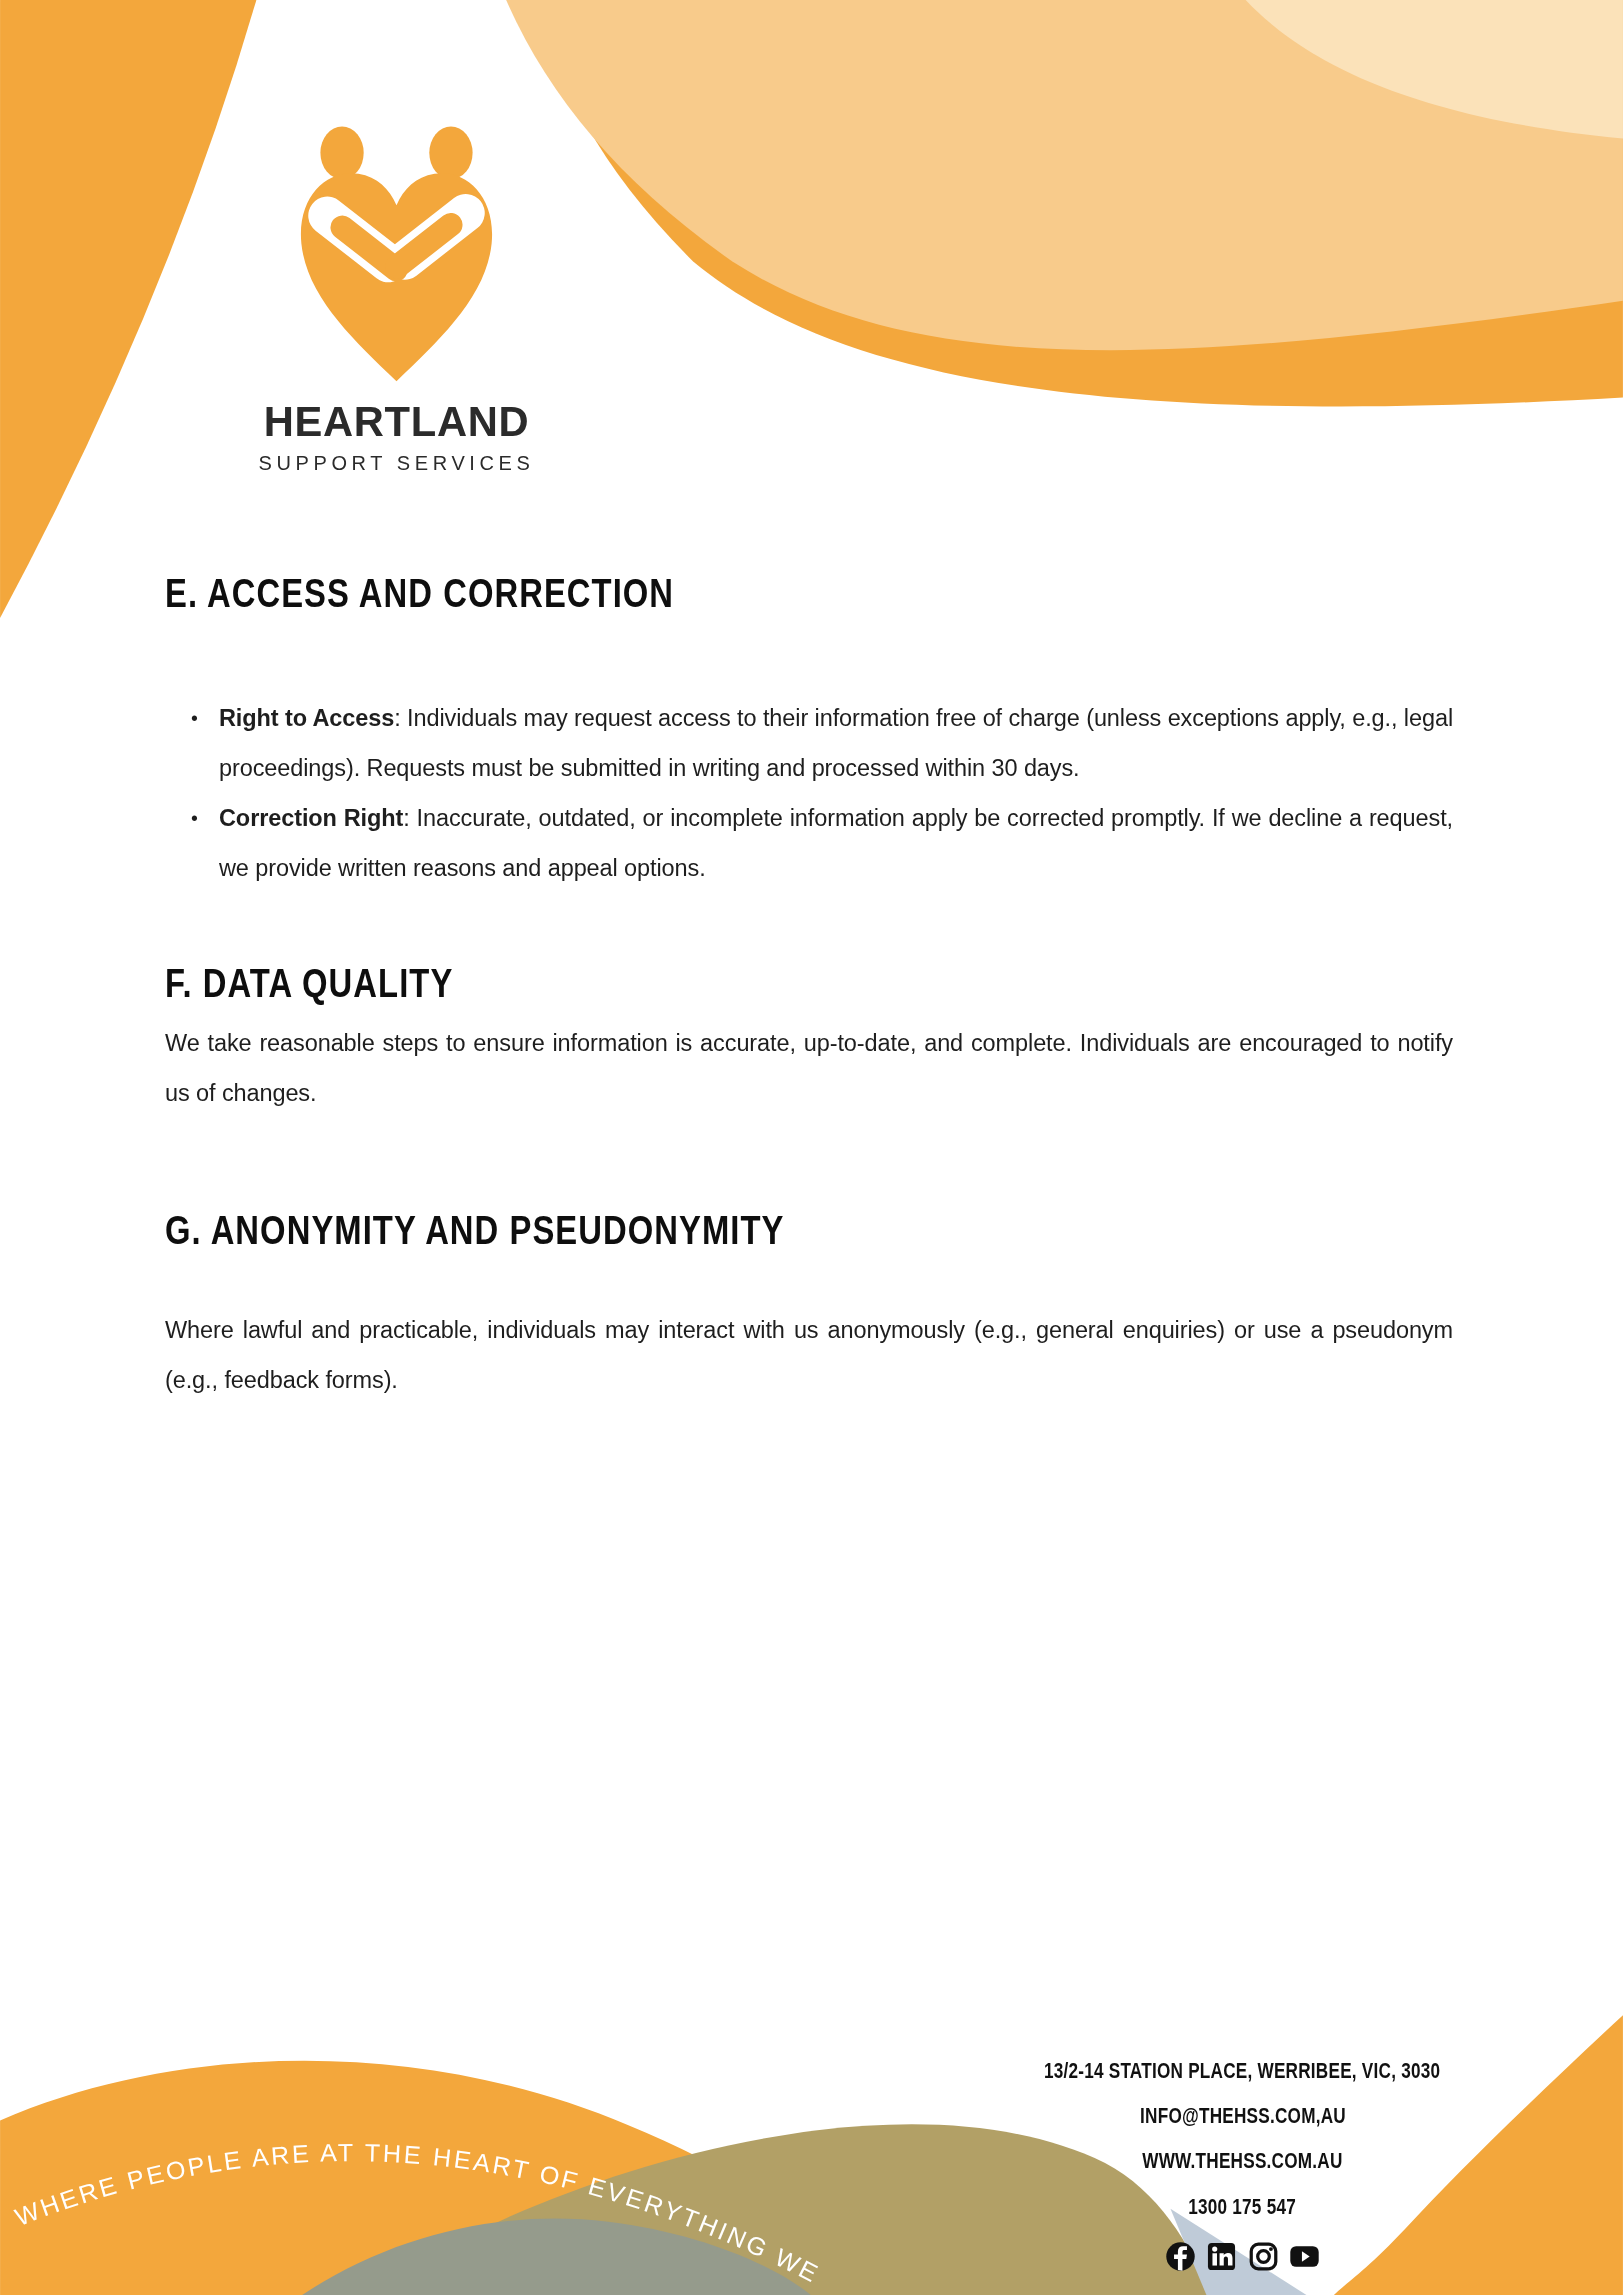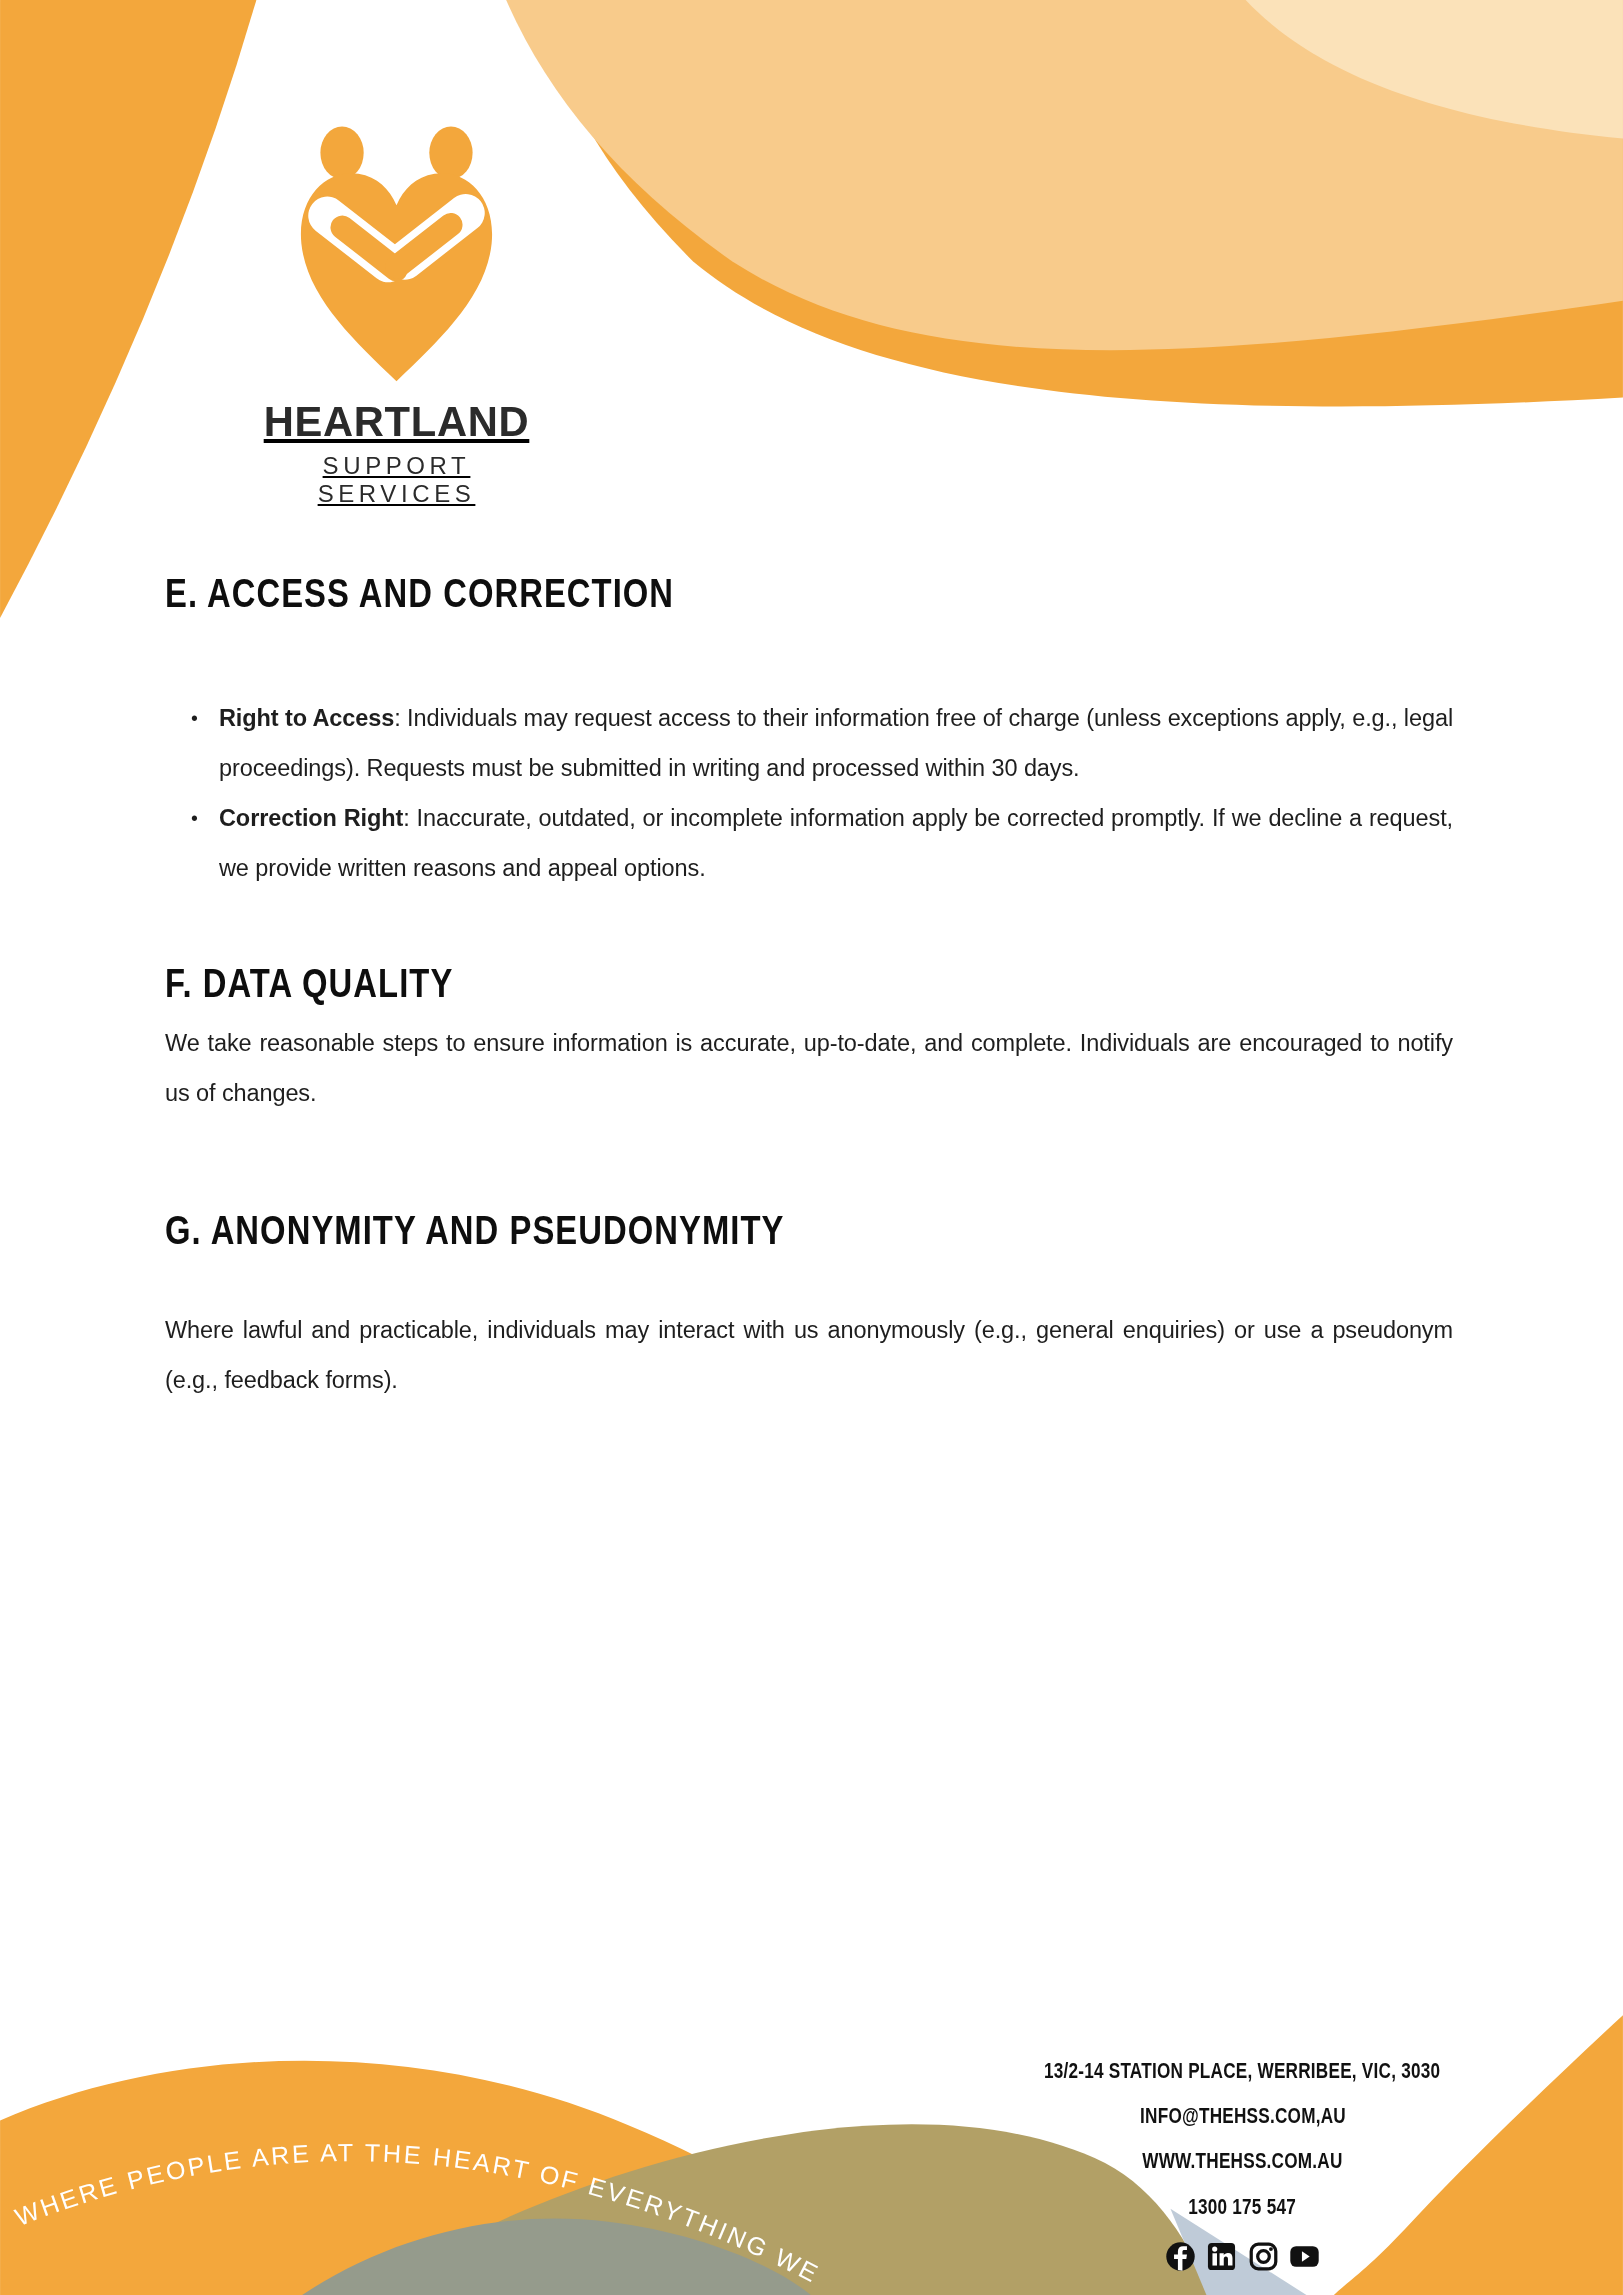--- a/index.html
+++ b/index.html
@@ -1,24 +1,24 @@
 <!DOCTYPE html>
 <html style="font-size:10.5px"><head>
 <meta charset="utf-8">
 <style>
   html,body{margin:0;padding:0;background:#ffffff;}
   body{width:1623px;height:2295px;position:relative;overflow:hidden;
        font-family:"Liberation Sans","DejaVu Sans",sans-serif;}
   .deco{position:absolute;left:0;top:0;width:1623px;height:2295px;z-index:0;}
   
-  .logo{position:absolute;left:246px;top:124px;width:301px;z-index:2;text-align:center;text-decoration:underline;}
+  .logo{position:absolute;left:246px;top:124px;width:301px;z-index:2;text-align:center;}
   .logo-heart{width:243px;height:269px;margin:0 auto;display:block;}
   .logo-name{font-size:43px;font-weight:700;color:#2b2b2b;letter-spacing:0.7px;
              transform:scaleX(0.97);transform-origin:center;margin-top:3.9px;}
-  .logo-tagline{font-size:24px;font-weight:400;color:#2b2b2b;letter-spacing:4.6px;margin-top:6.5px;}
+  .logo-tagline{font-size:20px;font-weight:400;color:#2b2b2b;letter-spacing:4.6px;margin-top:6.5px;}
   
   .content{position:absolute;left:0;top:0;width:1623px;z-index:1;}
   .h-sec{position:absolute;left:165px;font-size:41px;font-weight:700;color:#0e0e0e;
          letter-spacing:1.3px;transform:scaleX(0.80);transform-origin:left center;white-space:nowrap;}
   .body-text{position:absolute;left:165px;width:1288px;font-size:23.5px;line-height:50px;
              color:#1e1e1e;text-align:justify;letter-spacing:-0.1px;}
   ul.bullets{list-style:none;margin:0;padding:0;}
   ul.bullets li{position:relative;padding-left:54px;text-align:justify;}
   ul.bullets li .dot{position:absolute;left:26px;top:0;font-size:19.6px;}
   .lead{font-weight:700;}

